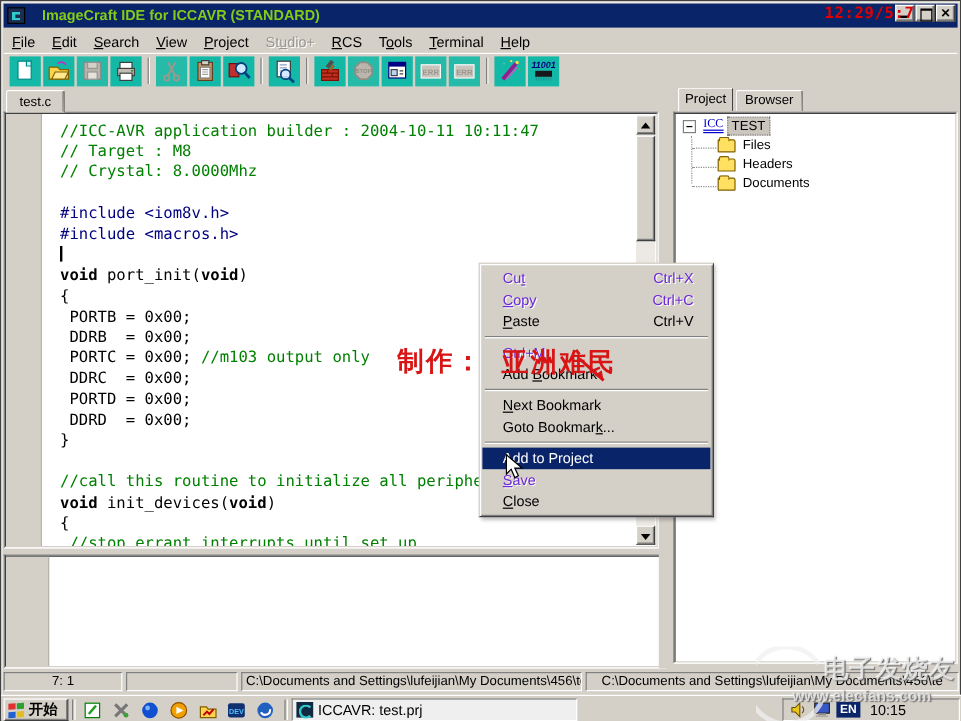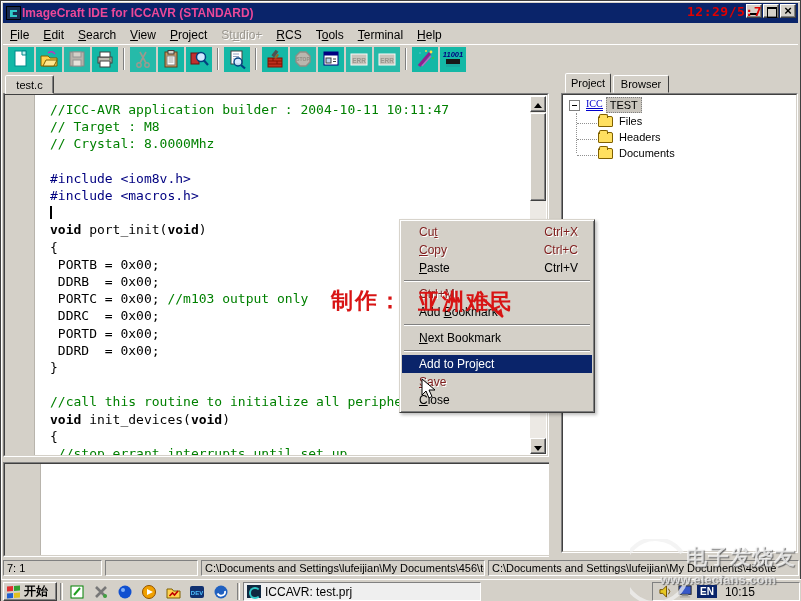--- a/index.html
+++ b/index.html
@@ -14,21 +14,21 @@
   .deep > .inner { position:absolute; left:0; top:0; right:0; bottom:0;
     border:1px solid; border-color:#404040 #d4d0c8 #d4d0c8 #404040; }
 
   
   #titlebar { position:absolute; left:2px; top:2px; right:2px; height:20px;
     background:#0a246a; display:flex; align-items:center; padding-left:3px; }
   #appicon { width:15px; height:14px; background:#1a2c50; border:1px solid #000;
     position:relative; flex:none; }
   #appicon:before { content:""; position:absolute; left:3px; top:3px; width:7px; height:7px;
     background:#30c8c8; clip-path:polygon(0 0,100% 0,100% 30%,40% 30%,40% 70%,100% 70%,100% 100%,0 100%); }
-  #title-text { color:#ec4899; font-weight:bold; font-size:12px; margin-left:1px;
+  #title-text { color:#84cc16; font-weight:bold; font-size:12px; margin-left:14px;
     white-space:nowrap; }
   #rec-timer { position:absolute; right:38px; top:3px; color:#e00000; font-weight:bold;
     font-size:13px; z-index:30; letter-spacing:0.5px; font-family:"DejaVu Sans Mono",monospace;}
   .winbtn { position:absolute; top:3px; width:16px; height:14px; background:#d4d0c8;
     border:1px solid; border-color:#fff #404040 #404040 #fff;
     box-shadow:inset -1px -1px 0 #808080; font-size:10px; text-align:center;
     line-height:12px; color:#000; z-index:20; }
   #btn-min { right:38px; } #btn-max { right:21px; } #btn-close { right:4px; }
   #btn-min:after { content:""; position:absolute; left:3px; bottom:2px; width:7px; height:2px; background:#000; }
   #btn-max:after { content:""; position:absolute; left:3px; top:2px; width:8px; height:8px;
@@ -108,21 +108,21 @@
   .child { padding-left:33px; }
   .connector-v { position:absolute; left:11px; top:16px; width:1px; height:40px;
     border-left:1px dotted #909090; }
   .connector-h { position:absolute; left:12px; width:20px; height:1px;
     border-top:1px dotted #909090; }
 
   
   #splitter { position:absolute; left:548px; top:72px; width:12px; height:484px; background:#d4d0c8; }
 
   
-  #statusbar { position:absolute; left:0; top:557px; width:801px; height:18px; }
+  #statusbar { position:absolute; left:0; top:557px; width:801px; height:18px;text-align:center; }
   .scell { position:absolute; top:2px; height:16px; background:#d4d0c8;
     border:1px solid; border-color:#808080 #fff #fff #808080;
     font-size:11px; line-height:14px; padding:0 3px; white-space:nowrap; overflow:hidden; }
   #scell0 { left:2px;  width:99px; }
   #scell1 { left:104px; width:93px; }
   #scell2 { left:200px; width:284px; }
   #scell3 { left:487px; width:311px; }
 
   
   #taskbar { position:absolute; left:0; top:578px; width:801px; height:23px;
@@ -154,21 +154,21 @@
     padding:1px 3px; margin-right:8px; }
   #clock { font-size:12px; }
 
   
   #ctxmenu { position:absolute; left:398px; top:218px; width:196px; background:#d4d0c8;
     border:1px solid; border-color:#d8d4cc #404040 #404040 #d8d4cc;
     box-shadow:inset 1px 1px 0 #fff, inset -1px -1px 0 #808080, 2px 2px 3px rgba(0,0,0,.25);
     padding:3px 2px; z-index:40; font-size:12px; }
   .cm-item { height:18px; line-height:18px; padding:0 14px 0 17px; position:relative;
     display:flex; justify-content:space-between; white-space:nowrap; }
-  .cm-item.disabled { color:#7f1d1d; text-shadow:1px 1px 0 #fff; }
+  .cm-item.disabled { color:#6d28d9; text-shadow:1px 1px 0 #fff; }
   .cm-item.hilite { background:#0a246a; color:#fff; }
   .cm-sep { height:2px; margin:3px 2px; border-top:1px solid #808080; border-bottom:1px solid #fff; }
 
   
   .red-note { position:absolute; color:#d81414; font-weight:bold; font-size:22px;
     z-index:50; letter-spacing:2px; pointer-events:none; }
   #red1 { left:330px; top:285px; }
   #red2 { left:417px; top:286px; }
   #red-arrow { position:absolute; left:468px; top:294px; z-index:50; pointer-events:none; }
 
@@ -511,20 +511,23 @@
       <div class="cm-item disabled">
         <span>Ctrl+M</span>
       </div>
       <div class="cm-item">
         <span>Add <span style="text-decoration: underline;">B</span>ookmark</span>
       </div>
       <div class="cm-sep"></div>
       <div class="cm-item">
         <span><span style="text-decoration: underline;">N</span>ext Bookmark</span>
       </div>
+      <div class="cm-item">
+        <span>Goto Bookmar<span style="text-decoration: underline;">k</span>...</span>
+      </div>
       <div class="cm-sep"></div>
       <div class="cm-item hilite">
         <span>Add to Project</span>
       </div>
       <div class="cm-item disabled">
         <span><span style="text-decoration: underline;">S</span>ave</span>
       </div>
       <div class="cm-item">
         <span><span style="text-decoration: underline;">C</span>lose</span>
       </div>

